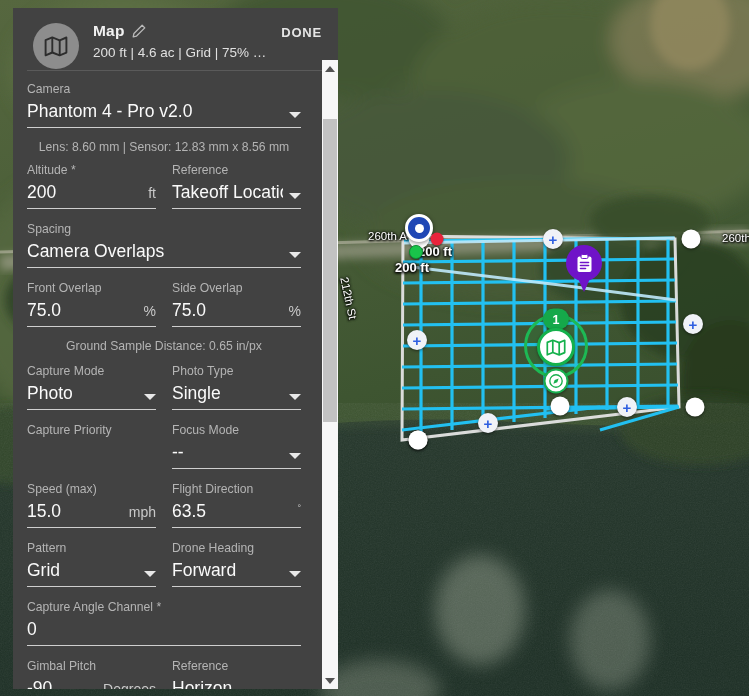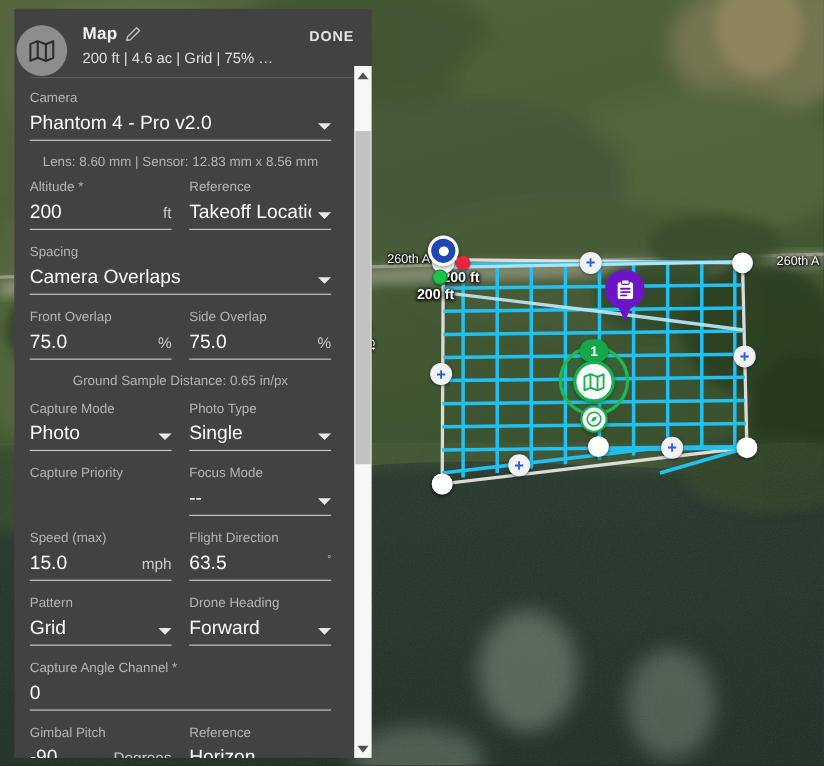--- a/index.html
+++ b/index.html
@@ -17,21 +17,21 @@
   .panel {
     position: absolute; left: 13px; top: 8px;
     width: 325px; height: 681px;
     background: #424242;
     display: flex; flex-direction: column;
     overflow: hidden;
     z-index: 40;
   }
   .panel-header {
     display: flex; align-items: flex-start;
-    padding: 14px 14px 0 2px;
+    padding: 14px 14px 0 20px;
     height: 52px; flex: 0 0 auto;
   }
   .hdr-avatar {
     width: 46px; height: 46px; border-radius: 50%;
     background: #8d8d8d;
     display: flex; align-items: center; justify-content: center;
     flex: 0 0 auto; margin-top: 1px;
   }
   .hdr-texts { margin-left: 14px; flex: 1 1 auto; min-width: 0; }
   .hdr-title-row { display: flex; align-items: center; gap: 7px; }
@@ -122,21 +122,21 @@
   .sb-arrow.up i { border-bottom: 6px solid #525252; }
   .sb-arrow.down i { border-top: 6px solid #525252; }
   .sb-track { flex: 1 1 auto; width: 16px; position: relative; }
   .sb-thumb {
     position: absolute; left: 1px; width: 14px;
     top: 42px; height: 303px;
     background: #c2c2c2; cursor: grab;
   }
 
   
-  .map-layer { position: absolute; inset: 0; z-index: 10; pointer-events: none; }
+  .map-layer { position: absolute; inset: 0; z-index: 10; pointer-events: none; margin-left: 16px; }
   .map-layer > * { pointer-events: auto; }
 
   .street-label {
     position: absolute; color: #ffffff; font-size: 11.5px;
     font-family: "Liberation Sans", sans-serif;
     text-shadow: 0 0 3px #000, 0 0 3px #000, 1px 1px 2px #000;
     white-space: nowrap;
   }
 
   .alt-label {

